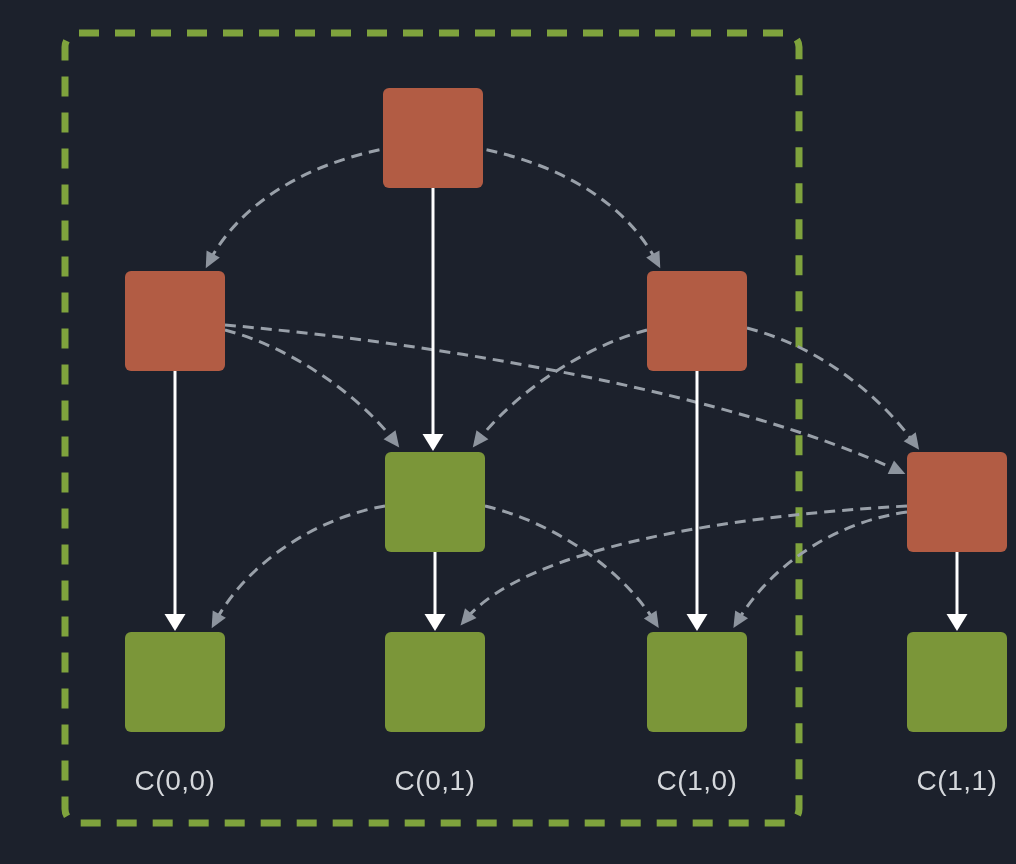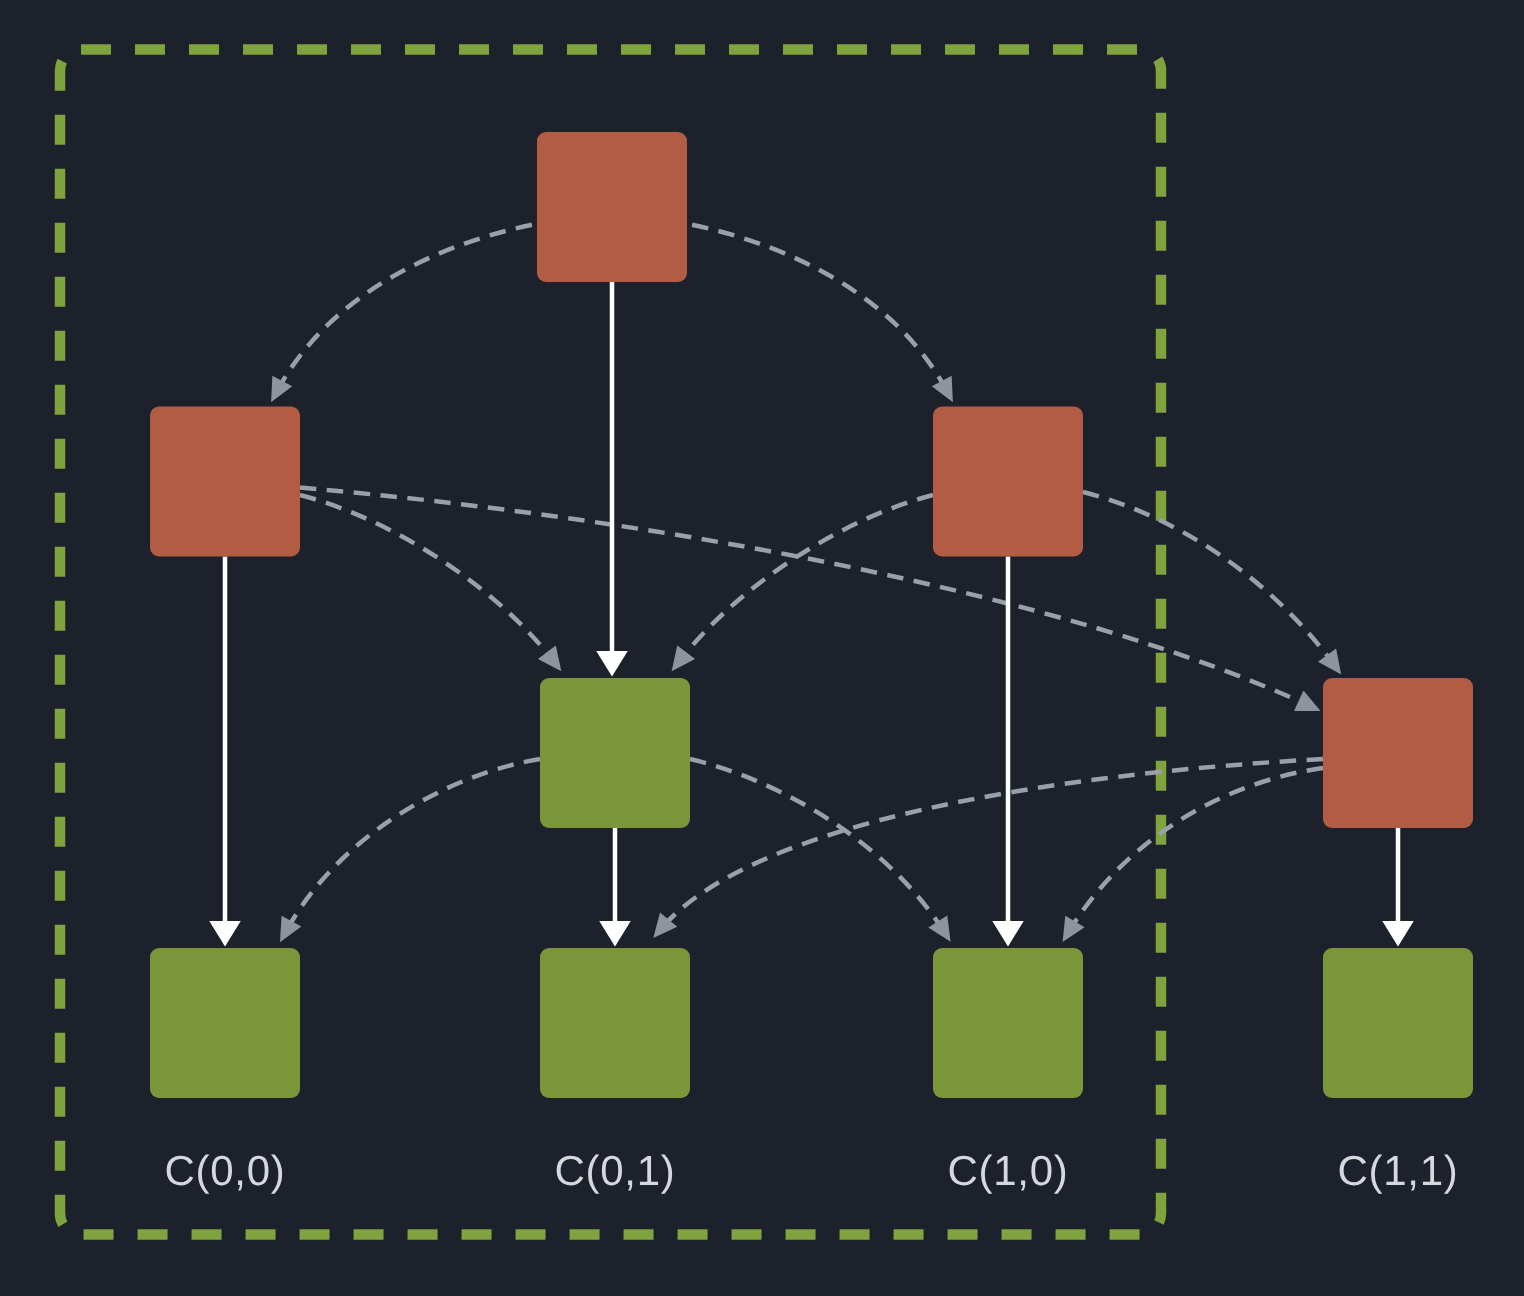--- a/index.html
+++ b/index.html
@@ -1,21 +1,21 @@
 <!DOCTYPE html>
 <html><head>
 <meta charset="utf-8">
 <style>
   html,body{margin:0;padding:0;}
   body{
     background:#1c212c;
     font-family:"Liberation Sans", sans-serif;
     width:1016px;height:864px;overflow:hidden;
   }
-  .diagram-wrap{width:828px;height:864px;position:relative;}
+  .diagram-wrap{width:828px;height:864px;position:relative;margin-left:25px;}
   svg{display:block;}
   text.node-label{
     font-family:"Liberation Sans", sans-serif;
     letter-spacing:0.5px;
   }
 </style>
 </head>
 <body>
 
 <div class="diagram-wrap">

